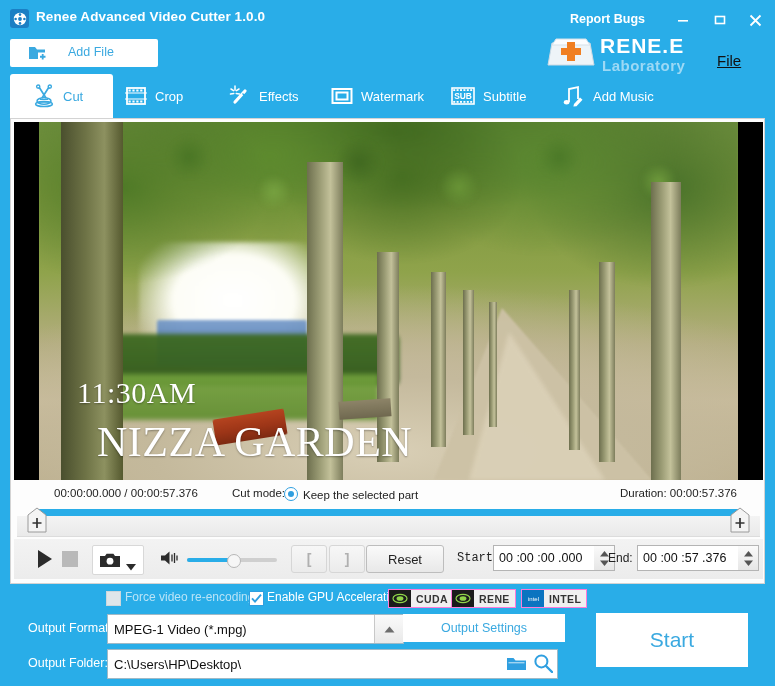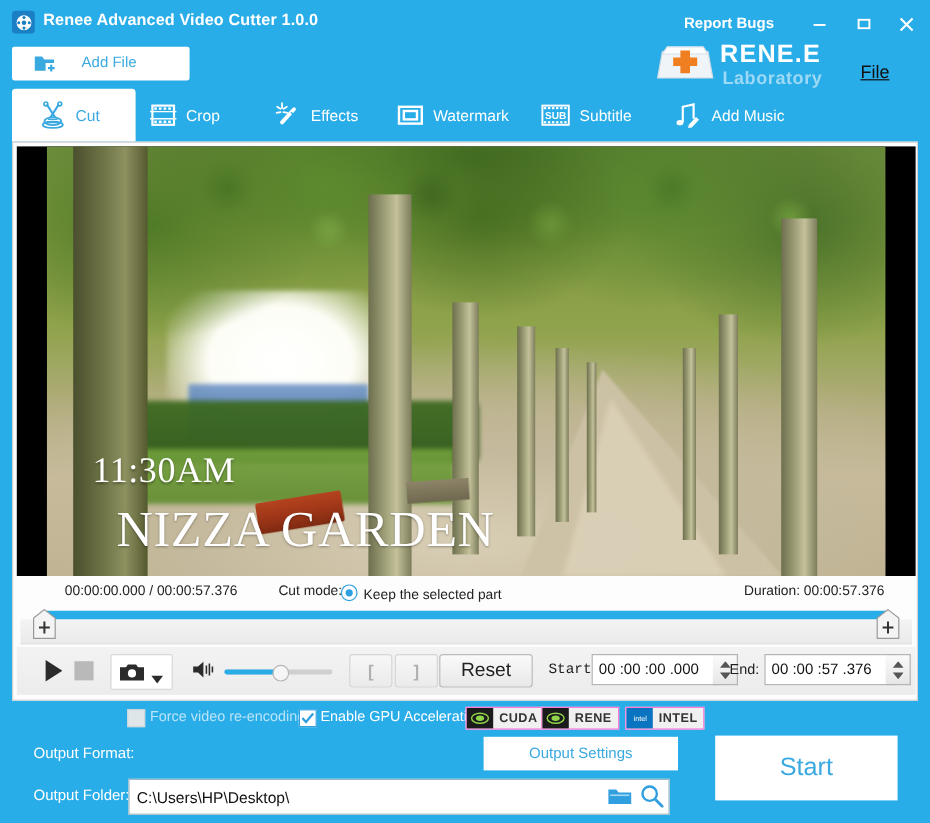--- a/index.html
+++ b/index.html
@@ -171,21 +171,21 @@
   .vol-fill{position:absolute;left:0;top:0;width:46px;height:4px;background:#29ADE8;border-radius:2px;}
   .vol-knob{position:absolute;left:40px;top:-4px;width:12px;height:12px;border-radius:50%;
     background:#f6f6f6;border:1px solid #b7b7b7;cursor:pointer;}
   .mkbtn{position:absolute;top:6px;width:34px;height:26px;
     background:linear-gradient(180deg,#f7f7f7,#ebebeb);border:1px solid #d6d6d6;border-radius:3px;
     display:flex;align-items:center;justify-content:center;color:#b0b0b0;font-size:14px;font-weight:bold;cursor:pointer;}
   .mk-in{left:277px;}
   .mk-out{left:315px;}
   .resetbtn{position:absolute;left:352px;top:6px;width:76px;height:26px;
     background:linear-gradient(180deg,#fafafa,#e8e8e8);border:1px solid #bdbdbd;border-radius:3px;
-    display:flex;align-items:center;justify-content:center;font-size:16px;color:#222;cursor:pointer;}
+    display:flex;align-items:center;justify-content:center;font-size:13px;color:#222;cursor:pointer;}
   .tlabel{position:absolute;top:12px;font-size:12px;color:#222;}
   .tbox{position:absolute;top:6px;height:24px;background:#fff;border:1px solid #b4b4b4;
         display:flex;align-items:center;padding-left:5px;font-size:12.5px;color:#111;cursor:text;}
   .spin{position:absolute;top:6px;width:20px;height:24px;
     background:linear-gradient(180deg,#fafafa,#e6e6e6);border:1px solid #b4b4b4;border-left:none;
     display:flex;flex-direction:column;align-items:center;justify-content:center;cursor:pointer;}
   .spin div{line-height:0;}
 
   
   .gpurow{position:absolute;left:0;top:586px;width:775px;height:24px;}
@@ -529,20 +529,28 @@
           <circle cx="8.5" cy="6.5" r="6" fill="#0b74c0"></circle>
           <text x="8.5" y="9.2" font-size="6" fill="#fff" text-anchor="middle" font-family="'Liberation Sans',sans-serif">intel</text>
         </svg>
       </span>
       <span class="btxt">INTEL</span>
     </div>
   </div>
 
   <div class="outrow" style="top:614px;">
     <div class="out-label" style="left:28px;top:7px;">Output Format:</div>
+    <div class="combo" style="left:107px;top:0;width:295px;height:28px;">
+      <span class="cval">MPEG-1 Video (*.mpg)</span>
+      <span class="combo-arrow">
+        <svg width="11" height="7" viewBox="0 0 11 7">
+            <path d="M5.5 0.5 L10.5 6.5 L0.5 6.5 Z" fill="#6d6d6d"></path>
+          </svg>
+      </span>
+    </div>
   </div>
   <div class="outsettings">
     <span>Output Settings</span>
   </div>
 
   <div class="outrow" style="top:649px;">
     <div class="out-label" style="left:28px;top:7px;">Output Folder:</div>
     <div class="combo" style="left:107px;top:0;width:449px;height:28px;">
       <span class="cval">C:\Users\HP\Desktop\</span>
       <span class="folder-icons">

